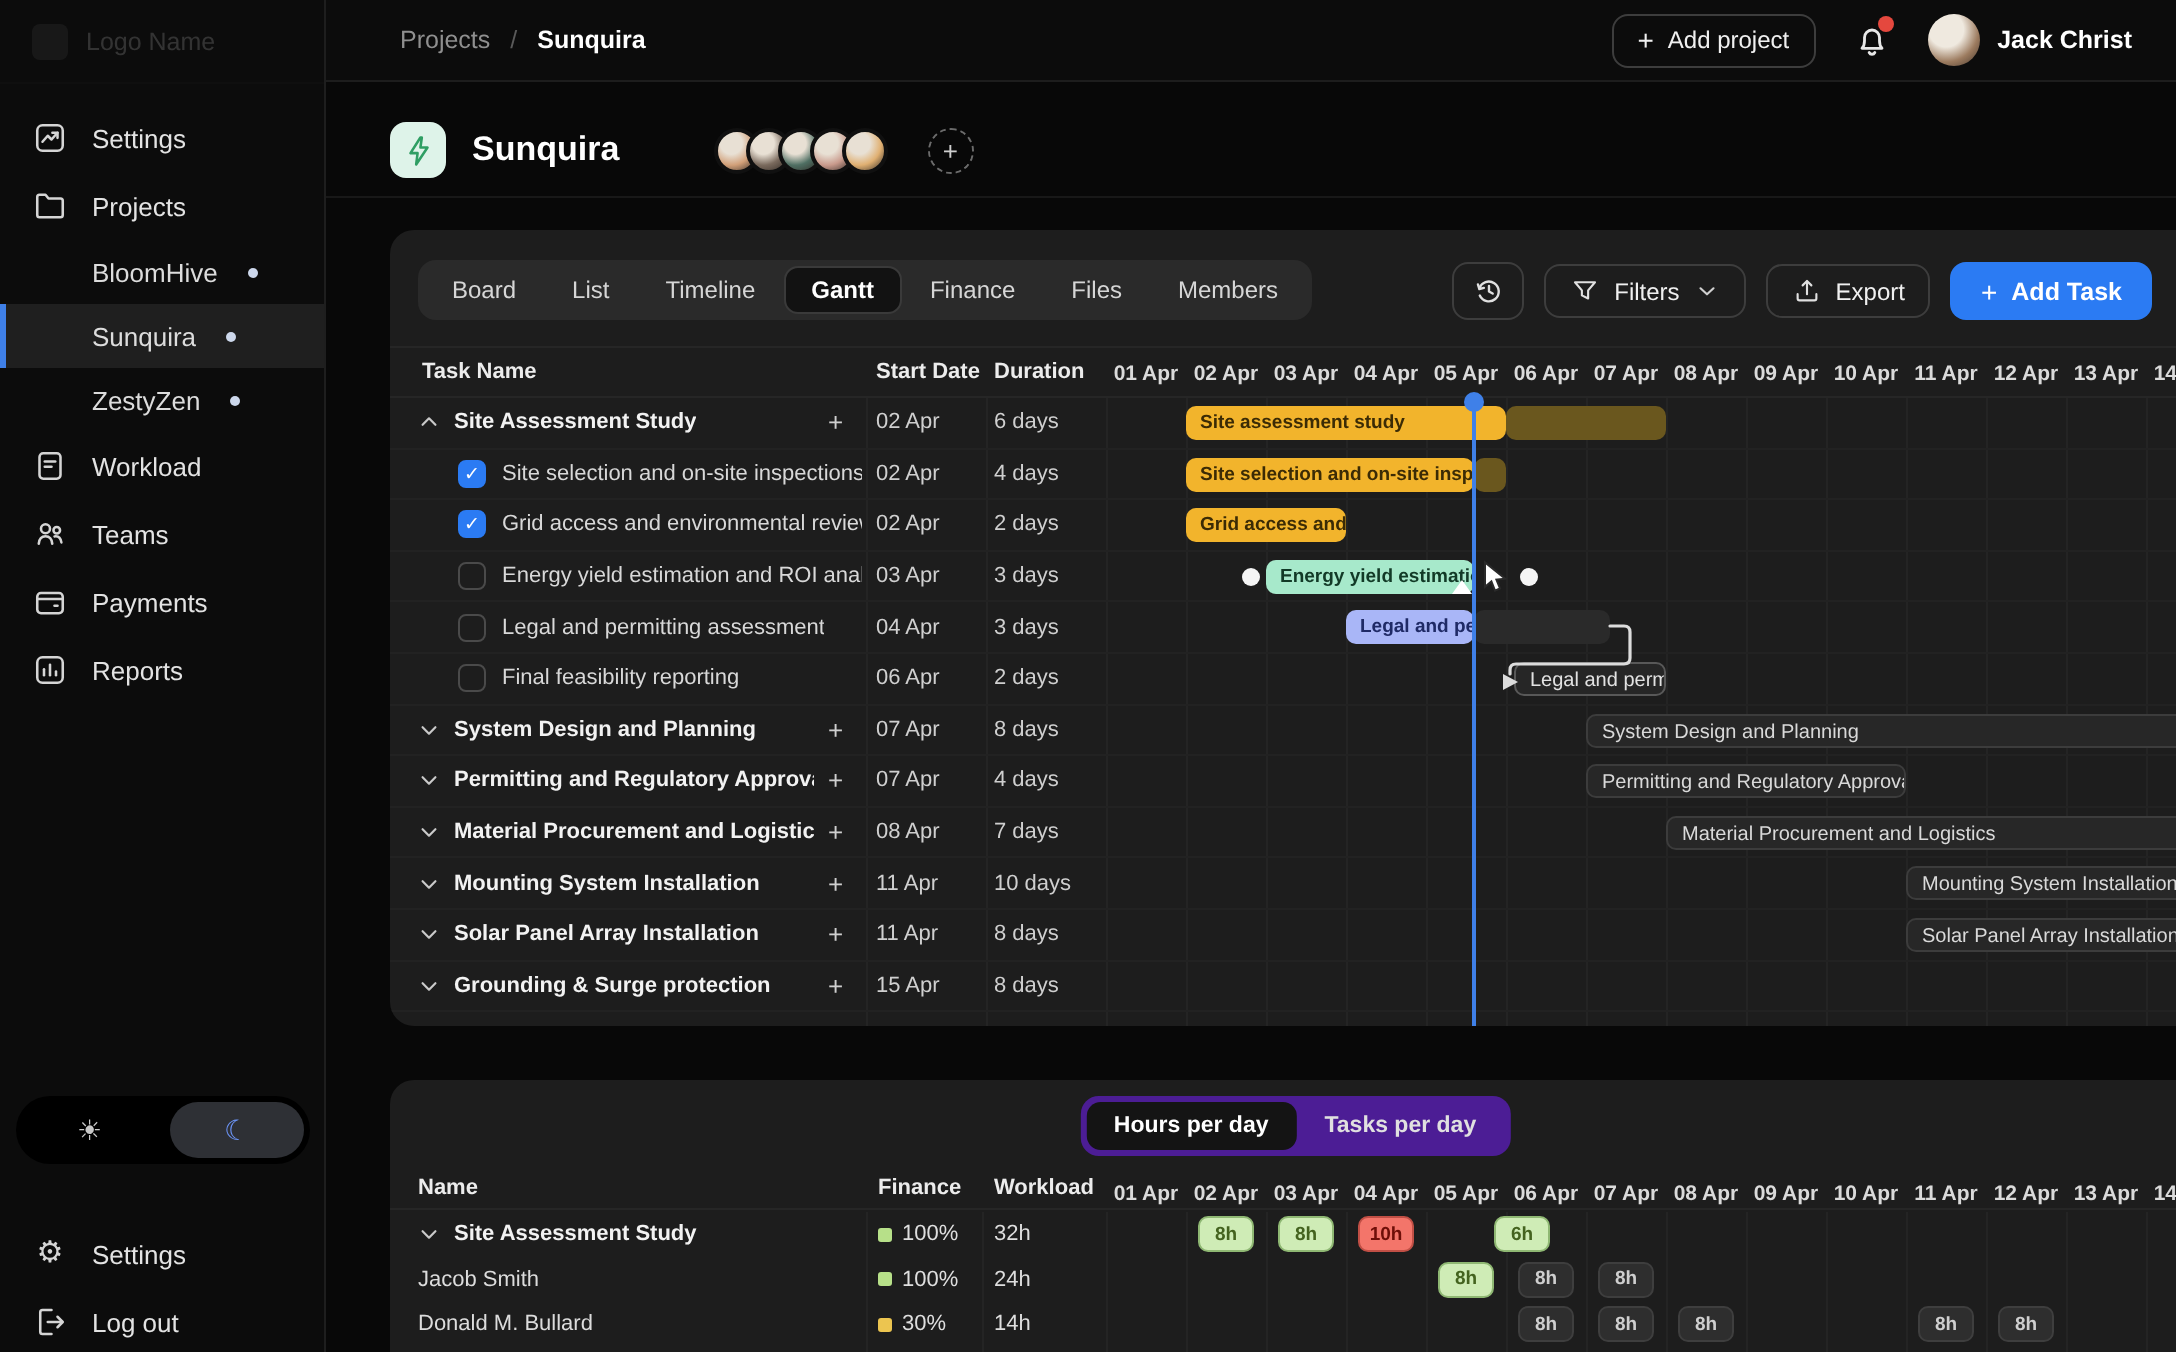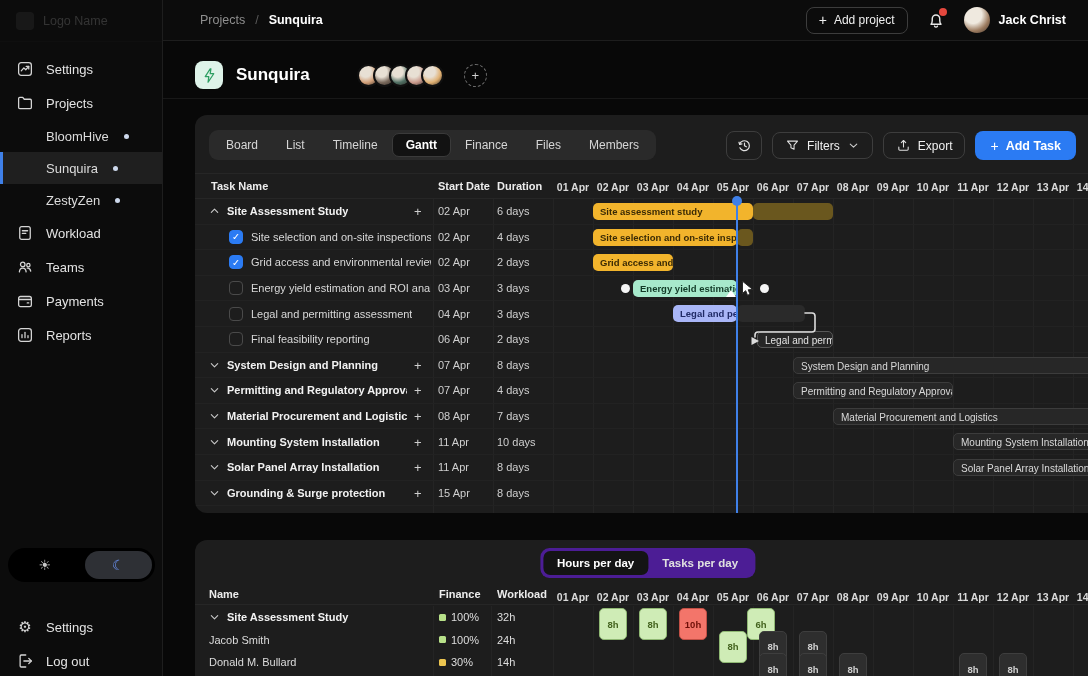--- a/index.html
+++ b/index.html
@@ -140,21 +140,21 @@
   .wl-body { position:absolute; left:0; right:0; top:66px; bottom:0; }
   .wl-row { position:absolute; left:0; right:0; height:22.5px; }
   .wl-name { position:absolute; top:0; height:100%; display:flex; align-items:center;
     font-size:11px; color:#dcdcdc; white-space:nowrap; }
   .wl-name.group { font-weight:bold; color:#f2f2f2; }
   .wl-complete { position:absolute; left:244px; top:0; height:100%; display:flex;
     align-items:center; gap:5px; font-size:11px; color:#dedede; }
   .csq { width:7px; height:7px; border-radius:1.5px; }
   .wl-load { position:absolute; left:302px; top:0; height:100%; display:flex;
     align-items:center; font-size:11px; color:#dedede; }
-  .badge { position:absolute; top:2px; width:28px; height:32px; border-radius:5px;
+  .badge { position:absolute; top:2px; width:28px; height:18px; border-radius:5px;
     display:flex; align-items:center; justify-content:center; font-size:9.5px; font-weight:bold; }
   .badge.green { background:#cfecb6; border:1px solid #8fb873; color:#44631f; }
   .badge.red { background:#f3756a; border:1px solid #c14f45; color:#6e0f08; }
   .badge.gray { background:#2e2e2e; border:1px solid #3e3e3e; color:#cfcfcf; }
 </style>
 </head>
 <body>
 
 <aside class="sidebar">
   <div class="logo-row">

